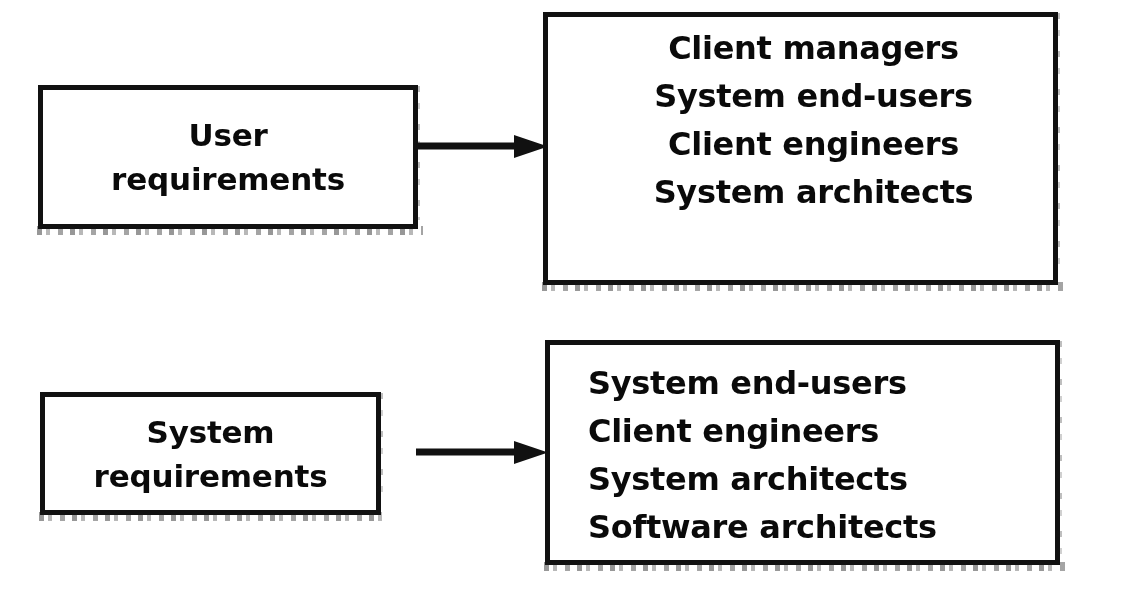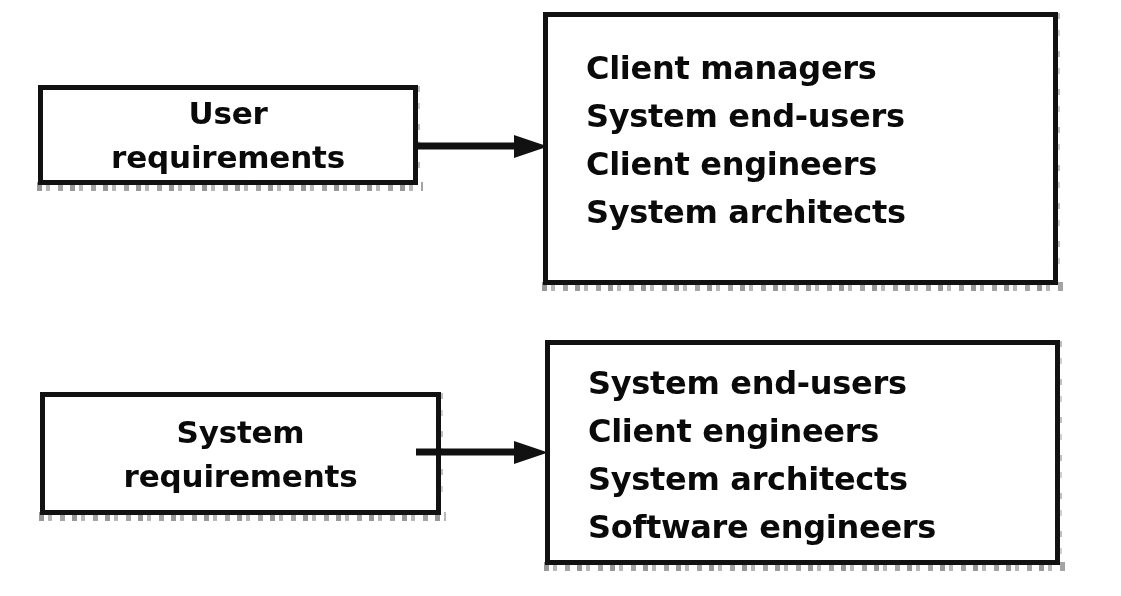--- a/index.html
+++ b/index.html
@@ -59,22 +59,22 @@
       repeating-linear-gradient(180deg,
         rgba(20,20,20,0.55) 0px, rgba(20,20,20,0.55) 6px,
         rgba(255,255,255,0) 6px, rgba(255,255,255,0) 17px,
         rgba(20,20,20,0.40) 17px, rgba(20,20,20,0.40) 23px,
         rgba(255,255,255,0) 23px, rgba(255,255,255,0) 38px);
     opacity: 0.5;
     pointer-events: none;
   }
 
   
-  #box-user-requirements  { left: 38px; top: 85px;  width: 380px; height: 100px; }
-  #box-system-requirements{ left: 40px; top: 392px; width: 401px; height: 123px; }
+  #box-user-requirements  { left: 38px; top: 85px;  width: 380px; height: 144px; }
+  #box-system-requirements{ left: 40px; top: 392px; width: 341px; height: 123px; }
 
   .source-label {
     position: absolute;
     left: 0;
     right: 0;
     top: 50%;
     transform: translateY(-50%);
     text-align: center;
     font-size: 31px;
     font-weight: bold;
@@ -90,21 +90,21 @@
   #box-system-readers { left: 545px; top: 340px; width: 515px; height: 225px; }
 
   .reader-list {
     position: absolute;
     left: 38px;
     right: 12px;
     margin: 0;
     padding: 0;
     list-style: none;
   }
-  #box-user-readers   .reader-list { top: 27px; }
+  #box-user-readers   .reader-list { top: 7px; text-align: center; }
   #box-system-readers .reader-list { top: 14px; }
 
   .reader-list li {
     font-size: 32px;
     font-weight: bold;
     line-height: 48px;
     color: #0a0a0a;
     white-space: nowrap;
     letter-spacing: -0.3px;
   }
@@ -161,17 +161,17 @@
       <line x1="2" y1="13" x2="110" y2="13" stroke="#111111" stroke-width="7"></line>
       <polygon points="100,2 134,13.5 100,25" fill="#111111"></polygon>
     </svg>
   </div>
 
   <div class="dbox" id="box-system-readers">
     <ul class="reader-list">
       <li>System end-users</li>
       <li>Client engineers</li>
       <li>System architects</li>
-      <li>Software engineers</li>
+      <li>Software architects</li>
     </ul>
   </div>
 
 </div>
 
 </body></html>

